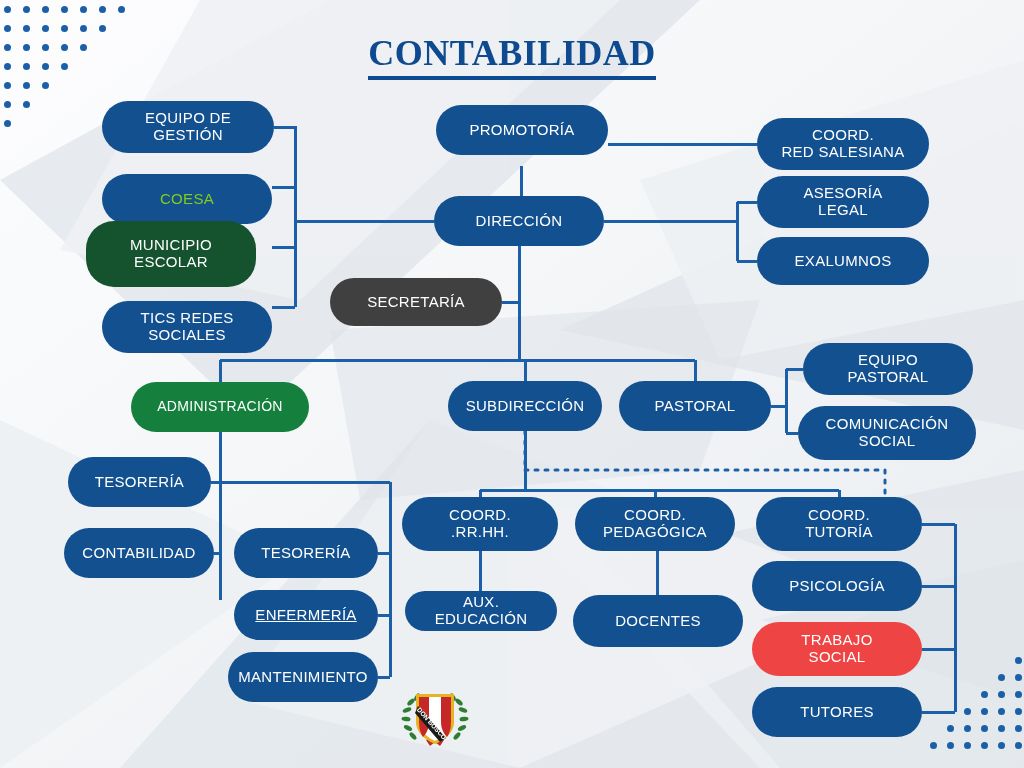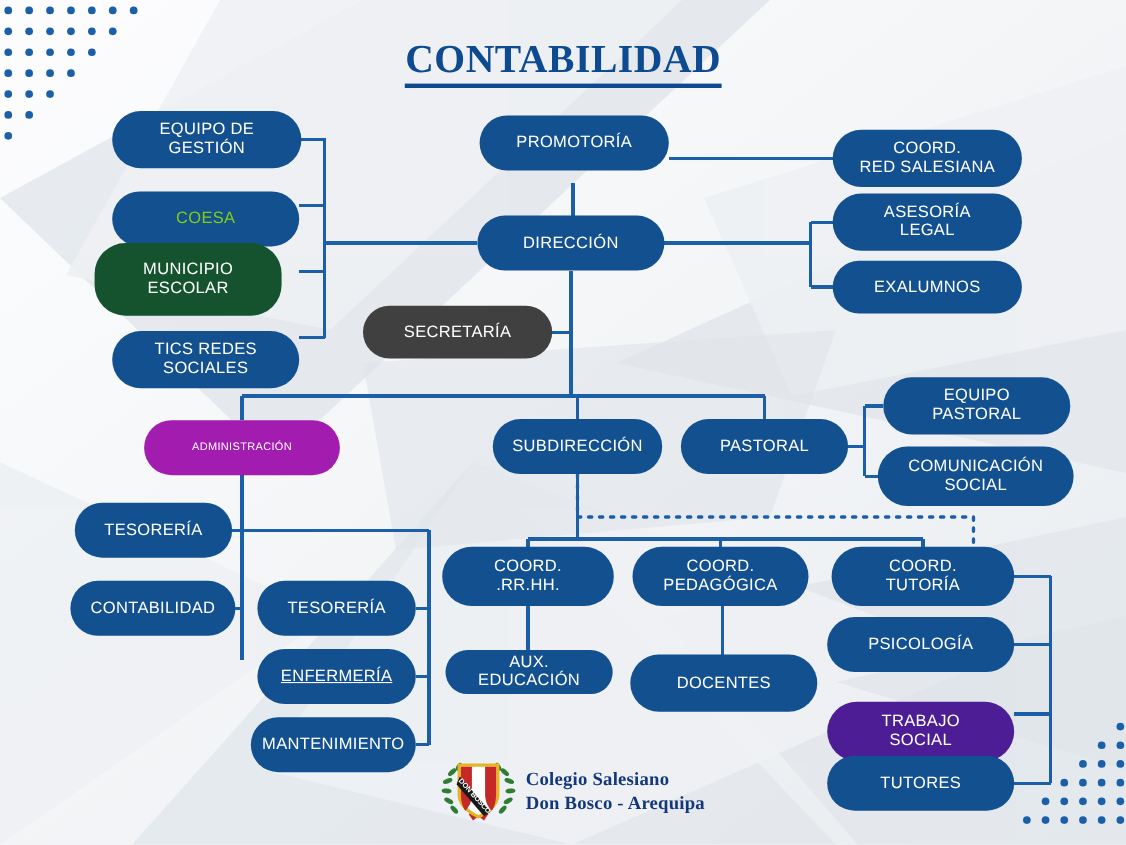--- a/index.html
+++ b/index.html
@@ -209,21 +209,21 @@
     <div class="node" style="left: 102px; top: 281px; width: 170px; height: 52px; background: rgb(18, 80, 143); color: rgb(255, 255, 255); margin-top: 20px;">TICS REDES
 SOCIALES</div>
     <div class="node" style="left: 436px; top: 105px; width: 172px; height: 50px; background: rgb(18, 80, 143); color: rgb(255, 255, 255);">PROMOTORÍA</div>
     <div class="node" style="left: 434px; top: 196px; width: 170px; height: 50px; background: rgb(18, 80, 143); color: rgb(255, 255, 255);">DIRECCIÓN</div>
     <div class="node" style="left: 330px; top: 278px; width: 172px; height: 48px; background: #404040; color: rgb(255, 255, 255);">SECRETARÍA</div>
     <div class="node" style="left: 757px; top: 118px; width: 172px; height: 52px; background: rgb(18, 80, 143); color: rgb(255, 255, 255);">COORD.
 RED SALESIANA</div>
     <div class="node" style="left: 757px; top: 176px; width: 172px; height: 52px; background: rgb(18, 80, 143); color: rgb(255, 255, 255);">ASESORÍA
 LEGAL</div>
     <div class="node" style="left: 757px; top: 237px; width: 172px; height: 48px; background: rgb(18, 80, 143); color: rgb(255, 255, 255);">EXALUMNOS</div>
-    <div class="node" style="left: 131px; top: 382px; width: 178px; height: 50px; background: #a21caf; color: rgb(255, 255, 255); font-size: 10px; text-align: center;">ADMINISTRACIÓN</div>
+    <div class="node" style="left: 131px; top: 382px; width: 178px; height: 50px; background: #15803d; color: rgb(255, 255, 255); font-size: 14px; text-align: center;">ADMINISTRACIÓN</div>
     <div class="node" style="left: 448px; top: 381px; width: 154px; height: 50px; background: rgb(18, 80, 143); color: rgb(255, 255, 255);">SUBDIRECCIÓN</div>
     <div class="node" style="left: 619px; top: 381px; width: 152px; height: 50px; background: rgb(18, 80, 143); color: rgb(255, 255, 255);">PASTORAL</div>
     <div class="node" style="left: 803px; top: 343px; width: 170px; height: 52px; background: rgb(18, 80, 143); color: rgb(255, 255, 255);">EQUIPO
 PASTORAL</div>
     <div class="node" style="left: 798px; top: 406px; width: 178px; height: 54px; background: rgb(18, 80, 143); color: rgb(255, 255, 255);">COMUNICACIÓN
 SOCIAL</div>
     <div class="node" style="left: 68px; top: 457px; width: 143px; height: 50px; background: rgb(18, 80, 143); color: rgb(255, 255, 255);">TESORERÍA</div>
     <div class="node" style="left: 64px; top: 528px; width: 150px; height: 50px; background: rgb(18, 80, 143); color: rgb(255, 255, 255);">CONTABILIDAD</div>
     <div class="node" style="left: 234px; top: 528px; width: 144px; height: 50px; background: rgb(18, 80, 143); color: rgb(255, 255, 255);">TESORERÍA</div>
     <div class="node" style="left: 234px; top: 590px; width: 144px; height: 50px; background: rgb(18, 80, 143); color: rgb(255, 255, 255); text-decoration: underline;">ENFERMERÍA</div>
@@ -231,21 +231,21 @@
     <div class="node" style="left: 402px; top: 497px; width: 156px; height: 54px; background: rgb(18, 80, 143); color: rgb(255, 255, 255);">COORD.
 .RR.HH.</div>
     <div class="node" style="left: 575px; top: 497px; width: 160px; height: 54px; background: rgb(18, 80, 143); color: rgb(255, 255, 255);">COORD.
 PEDAGÓGICA</div>
     <div class="node" style="left: 756px; top: 497px; width: 166px; height: 54px; background: rgb(18, 80, 143); color: rgb(255, 255, 255);">COORD.
 TUTORÍA</div>
     <div class="node" style="left: 405px; top: 591px; width: 152px; height: 40px; background: rgb(18, 80, 143); color: rgb(255, 255, 255);">AUX.
 EDUCACIÓN</div>
     <div class="node" style="left: 573px; top: 595px; width: 170px; height: 52px; background: rgb(18, 80, 143); color: rgb(255, 255, 255);">DOCENTES</div>
     <div class="node" style="left: 752px; top: 561px; width: 170px; height: 50px; background: rgb(18, 80, 143); color: rgb(255, 255, 255);">PSICOLOGÍA</div>
-    <div class="node" style="left: 752px; top: 638px; width: 170px; height: 54px; background: #4c1d95; color: rgb(255, 255, 255);">TRABAJO
+    <div class="node" style="left: 752px; top: 622px; width: 170px; height: 54px; background: #ef4444; color: rgb(255, 255, 255);">TRABAJO
 SOCIAL</div>
     <div class="node" style="left: 752px; top: 687px; width: 170px; height: 50px; background: rgb(18, 80, 143); color: rgb(255, 255, 255);">TUTORES</div>
   </div>
 
 <div id="logo">
   <div id="logo-mark">
     <svg viewBox="0 0 74 66" width="74" height="66">
       <g>
 
         <g fill="#2e7d32">
@@ -271,17 +271,13 @@
         <path d="M18,8 H56 V36 C56,48 44,55 37,58 C30,55 18,48 18,36 Z" fill="#e6b422"></path>
         <path d="M21,11 H53 V36 C53,46 43,52 37,55 C31,52 21,46 21,36 Z" fill="#ffffff"></path>
         <path d="M21,11 H31 V36 C31,43 28,48 25,51 C22,47 21,41 21,36 Z" fill="#c62828"></path>
         <path d="M43,11 H53 V36 C53,41 52,47 49,51 C46,48 43,43 43,36 Z" fill="#c62828"></path>
 
         <path d="M20,20 L48,52 L42,56 L17,27 Z" fill="#1a1a1a"></path>
         <text x="32" y="39" fill="#ffffff" font-family="Liberation Sans, sans-serif" font-size="6.5" font-weight="bold" text-anchor="middle" transform="rotate(48 32 39)">DON BOSCO</text>
       </g>
     </svg>
   </div>
-  <div id="logo-text">
-    <div>Colegio  Salesiano</div>
-    <div>Don Bosco - Arequipa</div>
-  </div>
 </div>
 
 </body></html>

